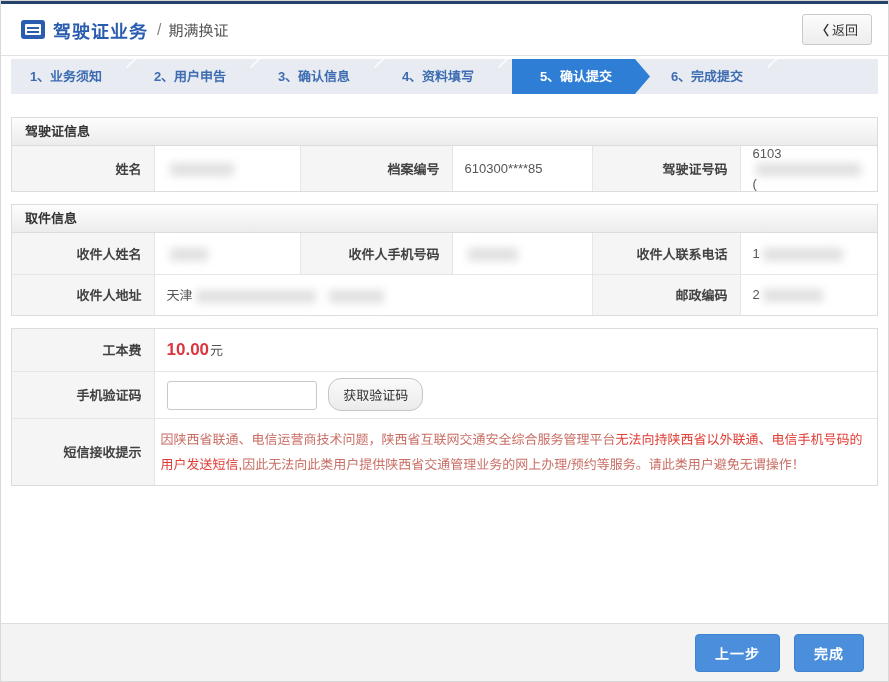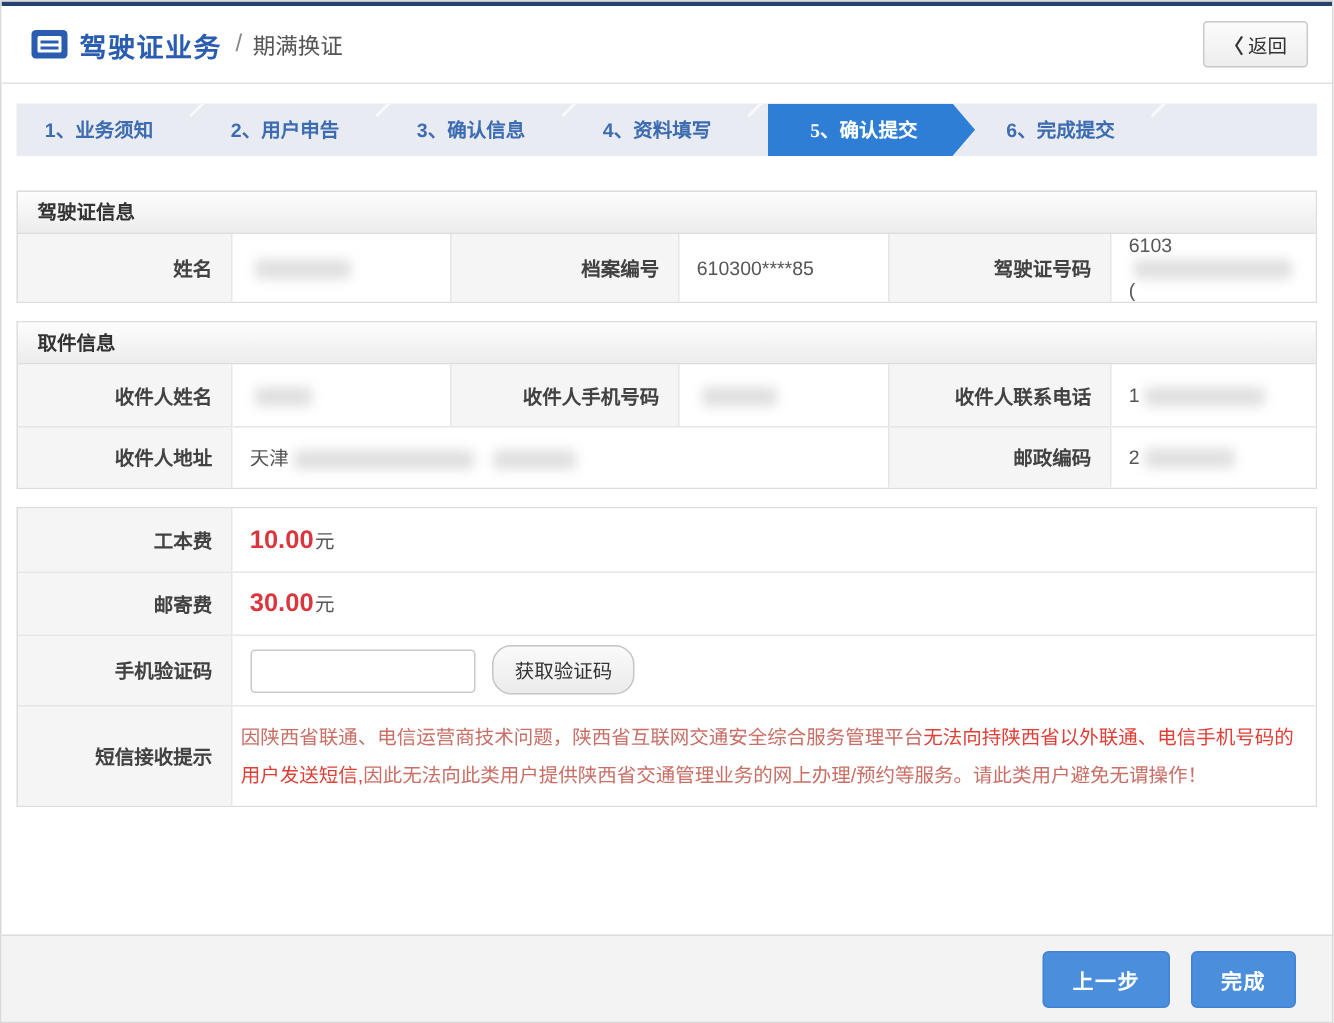--- a/index.html
+++ b/index.html
@@ -39,39 +39,38 @@
   .crumb-current { font-size:15px; color:#555; }
   .back-btn {
     background:linear-gradient(#fcfcfc,#ededed);
     border:1px solid #c9c9c9; border-radius:3px;
     padding:5px 13px; font-size:13px; color:#333; cursor:pointer;
     font-family:inherit;
   }
   .back-btn .chev-left { font-weight:bold; margin-right:3px; }
   
   .steps {
-    margin:13px 10px 0; height:35px; background:#e8ecf2;
+    margin:3px 10px 0; height:35px; background:#e8ecf2;
     display:flex; align-items:flex-start; overflow:hidden;
   }
   .step {
     width:110px; line-height:35px; text-align:center;
     color:#3e6cb1; font-weight:bold; font-size:13px;
   }
   .sep { width:14px; position:relative; }
   .sep::before {
     content:""; position:absolute; top:50%; left:0;
     width:11px; height:11px;
     border-top:2px solid #f7f9fc; border-right:2px solid #f7f9fc;
     transform:translateY(-50%) rotate(45deg);
   }
   .step.active {
     width:138px; margin:0 2px 0 5px; color:#fff; background:#2e7ed6;
     clip-path:polygon(0 0, calc(100% - 15px) 0, 100% 50%, calc(100% - 15px) 100%, 0 100%);
     padding-right:10px;
-    font-family:Liberation Serif, serif;
   }
   .steps .filler { flex:1; }
   
   .section { margin:0 10px; border:1px solid #dcdcdc; }
   .section.first { margin-top:23px; }
   .section + .section { margin-top:12px; }
   .section-title {
     height:28px; line-height:28px; padding:0 13px;
     background:linear-gradient(#fdfdfd,#ececec);
     border-bottom:1px solid #dcdcdc;
@@ -217,24 +216,20 @@
     <colgroup>
         <col style="width:142px">
         <col>
       </colgroup>
     <tbody>
         <tr>
       <td class="lbl fee-row">工本费</td>
       <td class="val fee-row"><span class="fee-amount">10.00</span><span class="fee-unit">元</span></td>
     </tr>
     <tr>
-      <td class="lbl fee-row">邮寄费</td>
-      <td class="val fee-row"><span class="fee-amount">30.00</span><span class="fee-unit">元</span></td>
-    </tr>
-    <tr>
       <td class="lbl code-row">手机验证码</td>
       <td class="val code-row">
         <input class="code-input" type="text" value="" style="">
         <button class="code-btn">获取验证码</button>
       </td>
     </tr>
     <tr>
       <td class="lbl">短信接收提示</td>
       <td class="val notice-row">
         <span class="notice-muted">因陕西省联通、电信运营商技术问题，陕西省互联网交通安全综合服务管理平台</span><span class="notice-strong">无法向持陕西省以外联通、电信手机号码的用户发送短信,</span><span class="notice-muted">因此无法向此类用户提供陕西省交通管理业务的网上办理/预约等服务。请此类用户避免无谓操作！</span>

